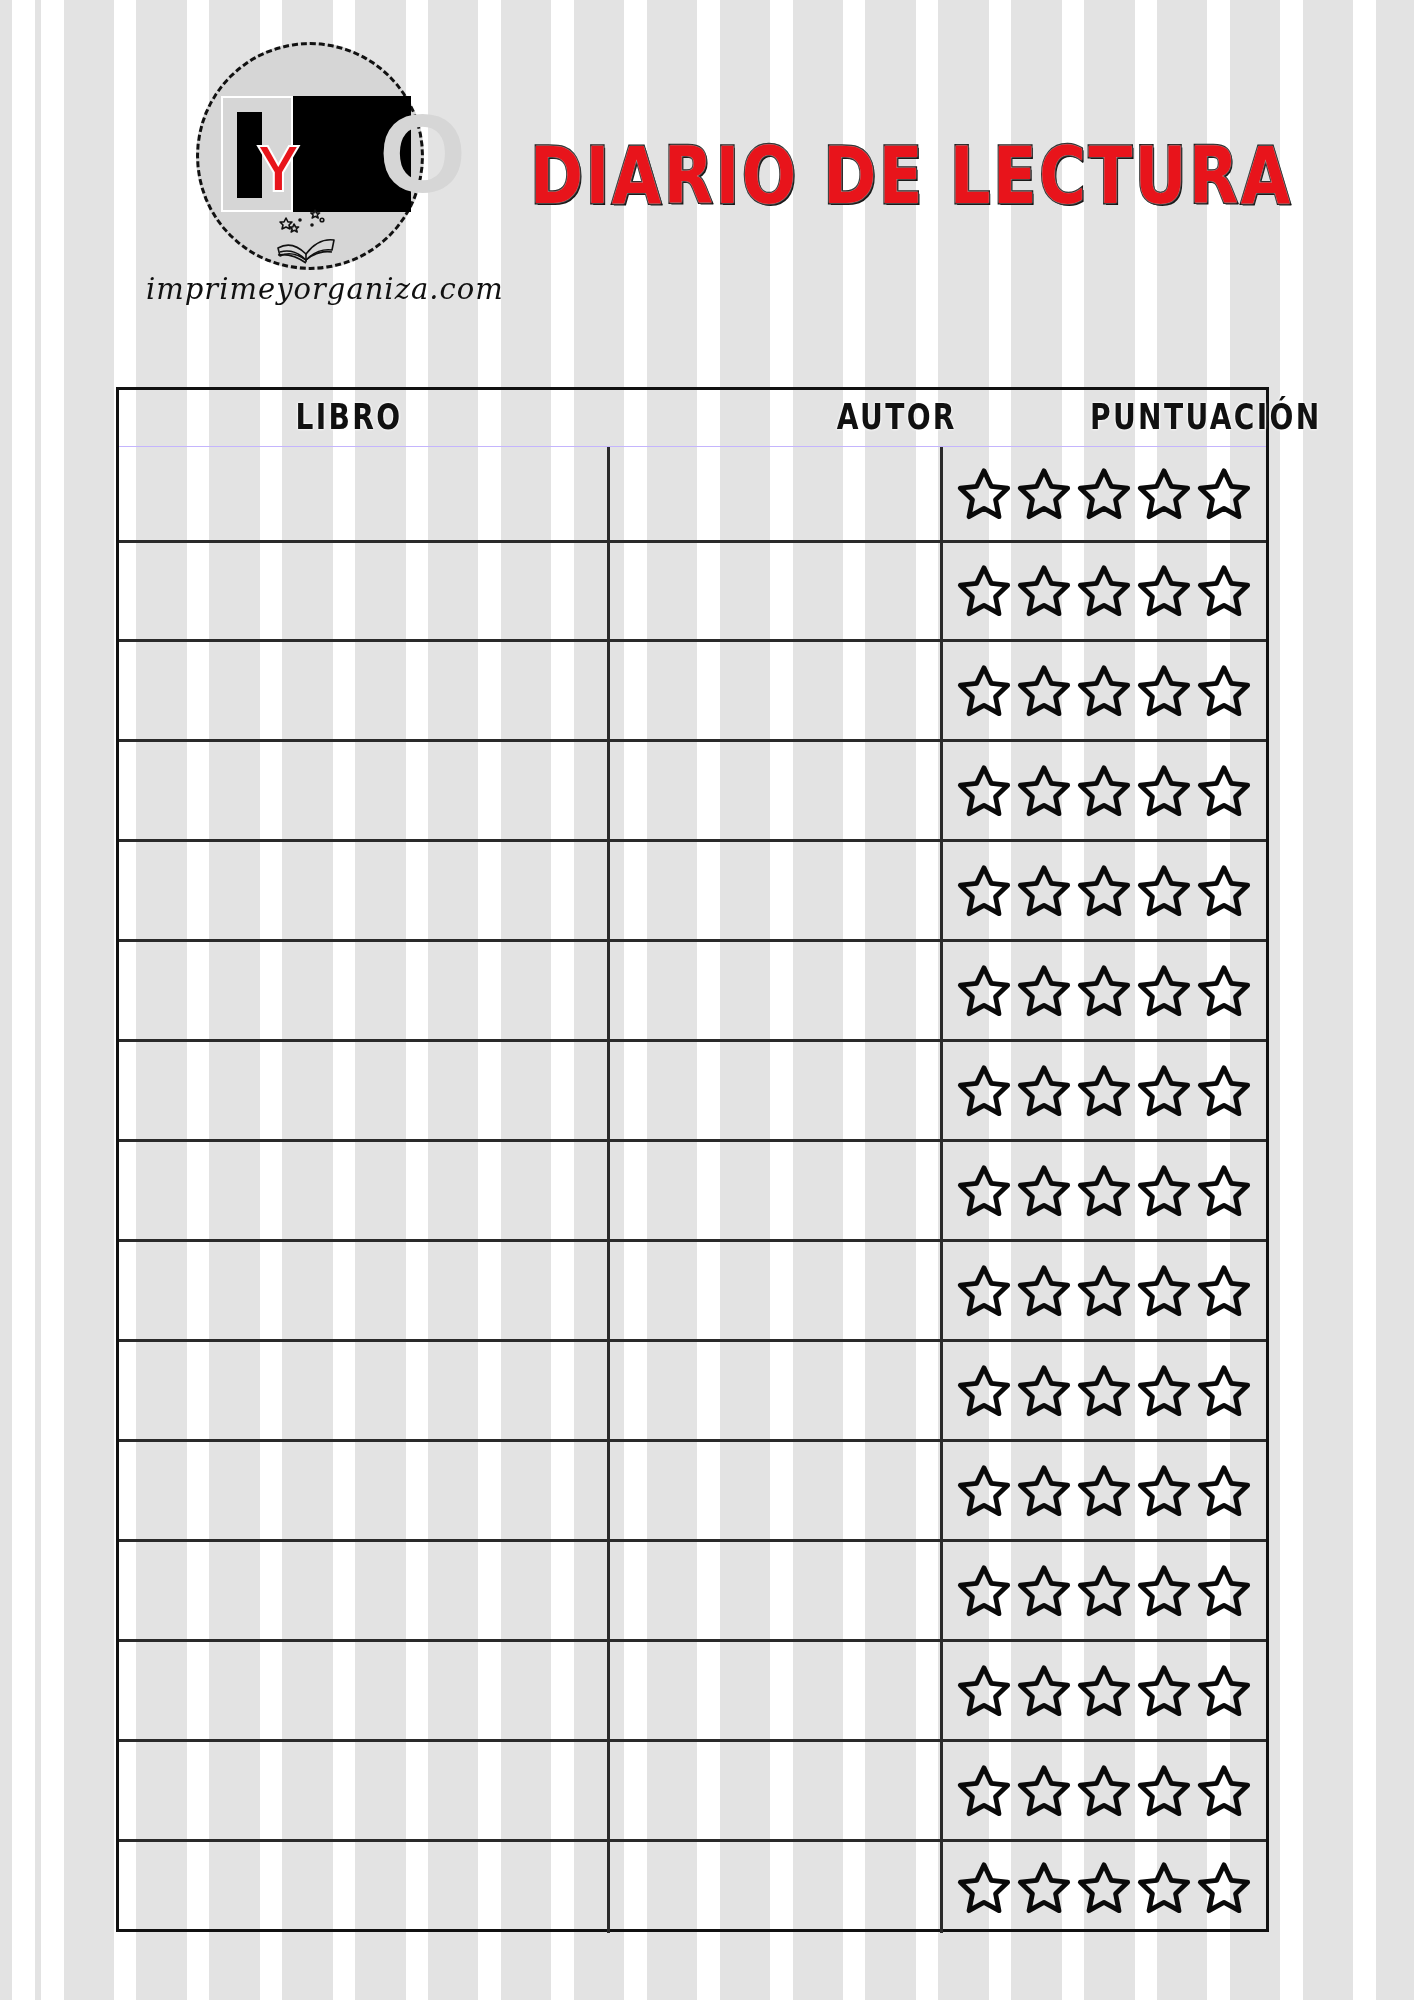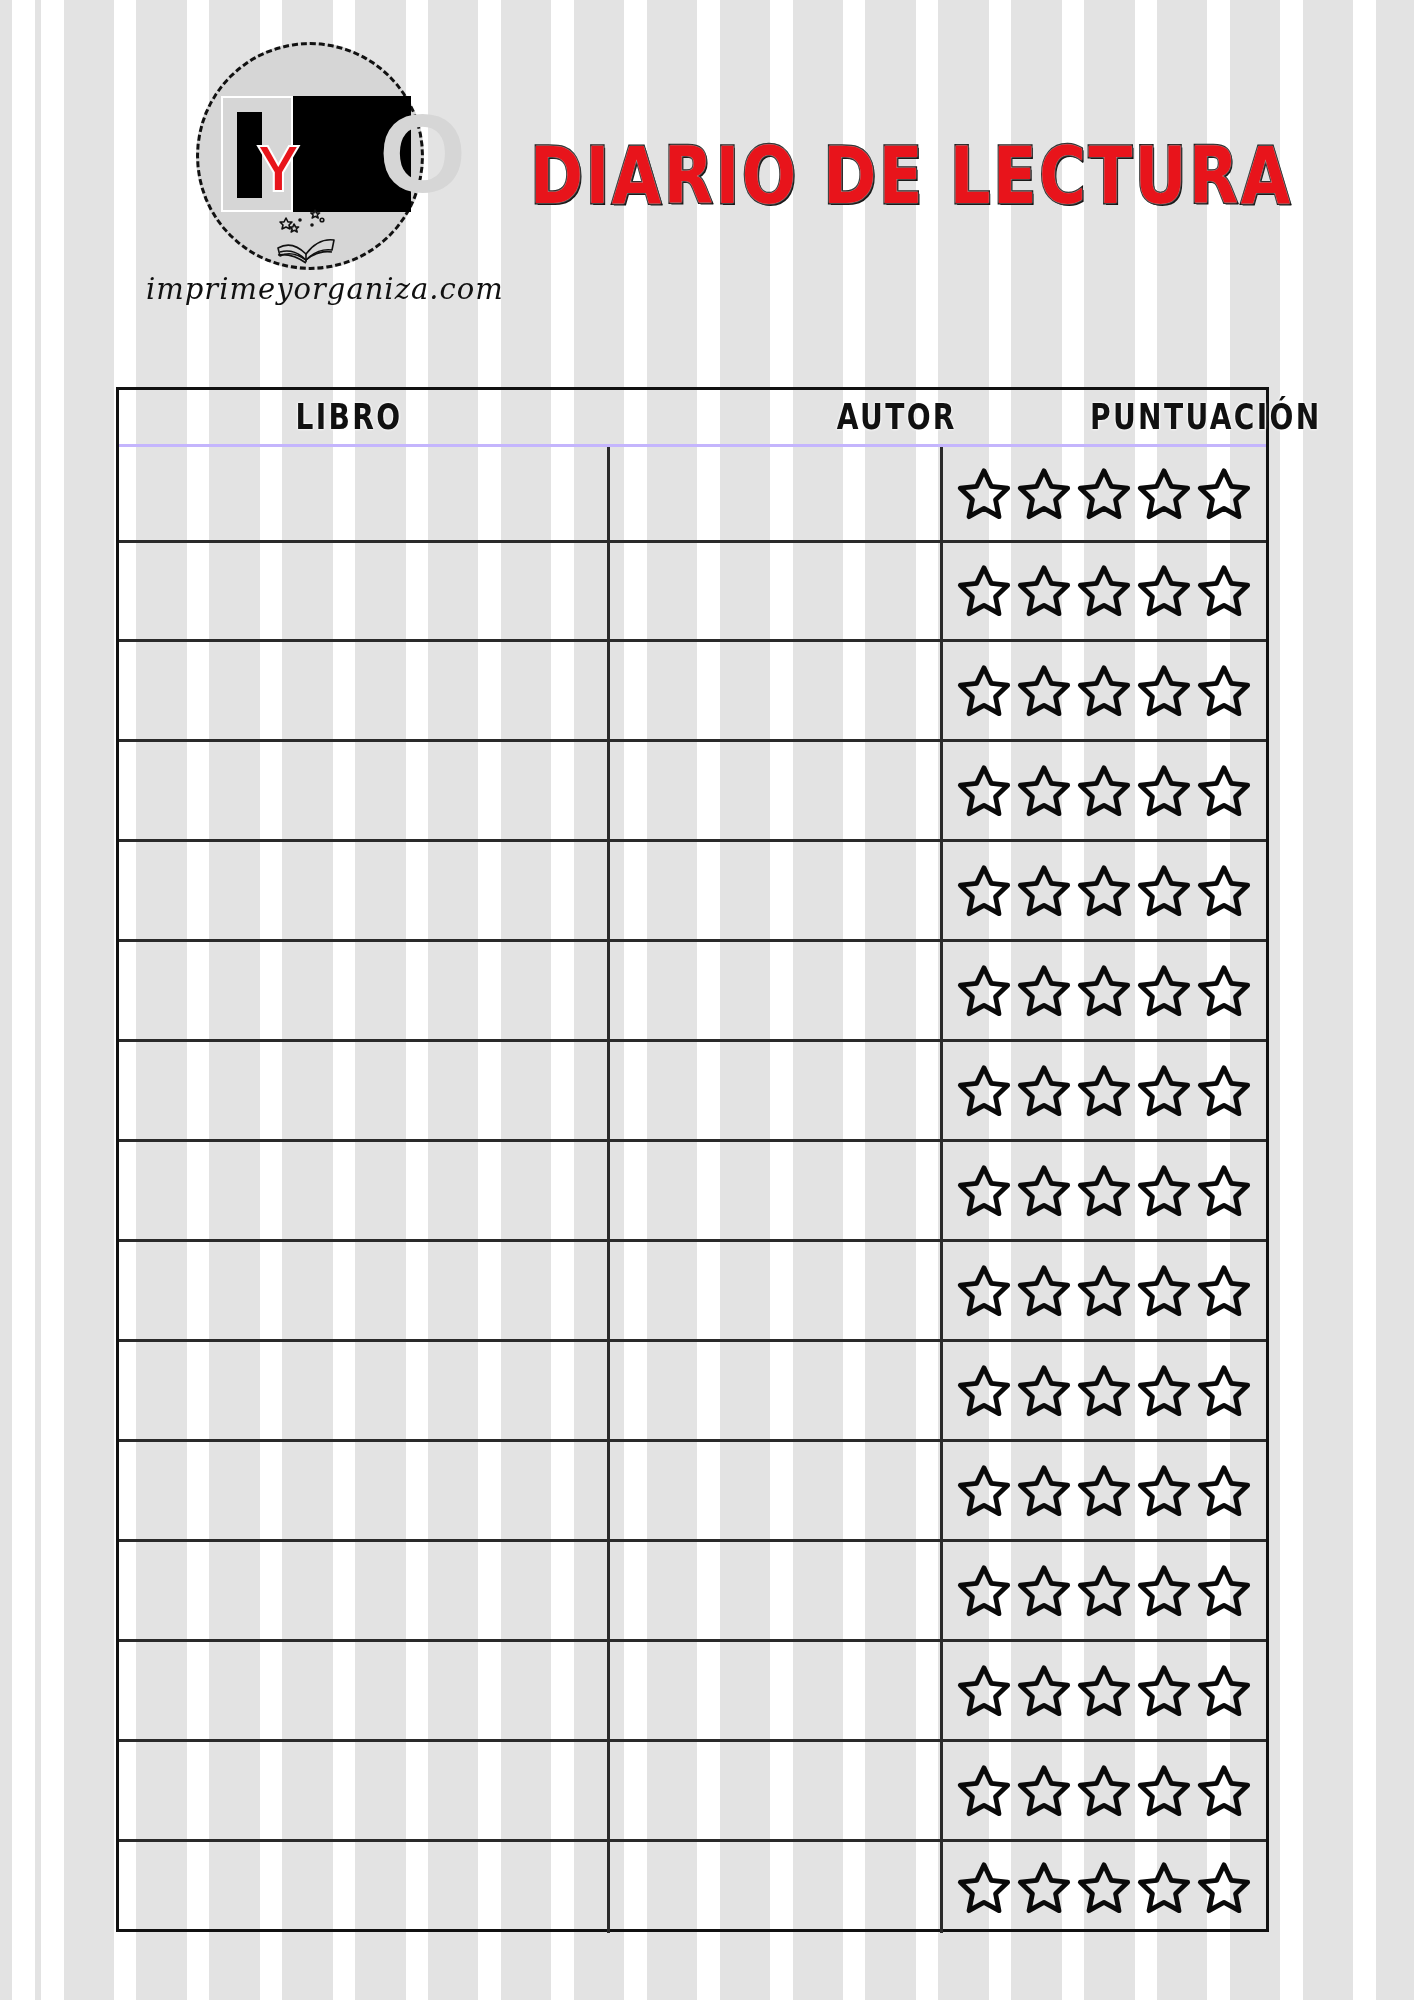--- a/index.html
+++ b/index.html
@@ -71,21 +71,21 @@
     transform: scaleX(0.82); transform-origin: left center;
   }
 
   
   .table {
     position: absolute; left: 116px; top: 387px; width: 1153px; height: 1545px;
     border: 3px solid #111; box-sizing: border-box;
   }
   .thead {
     position: absolute; left: 0; top: 0; width: 100%; height: 57px;
-    border-bottom: 3px solid #c4b5fd; box-sizing: border-box;
+    border-bottom: 1px solid #c4b5fd; box-sizing: border-box;
   }
   .th {
     position: absolute; top: 0; height: 54px; line-height: 54px; text-align: center;
     font-family: "DejaVu Sans", sans-serif; font-weight: bold; font-size: 36px; color: #111;
     letter-spacing: 3px; text-shadow: 0 0 3px #fff, 0 0 3px #fff;
     transform: scaleX(0.78);
   }
   .th-libro { left: 0; width: 460px; }
   .th-autor { left: 570px; width: 420px; transform-origin: 200px center; }
   .th-punt { left: 840px; width: 520px; transform-origin: 200px center; }

